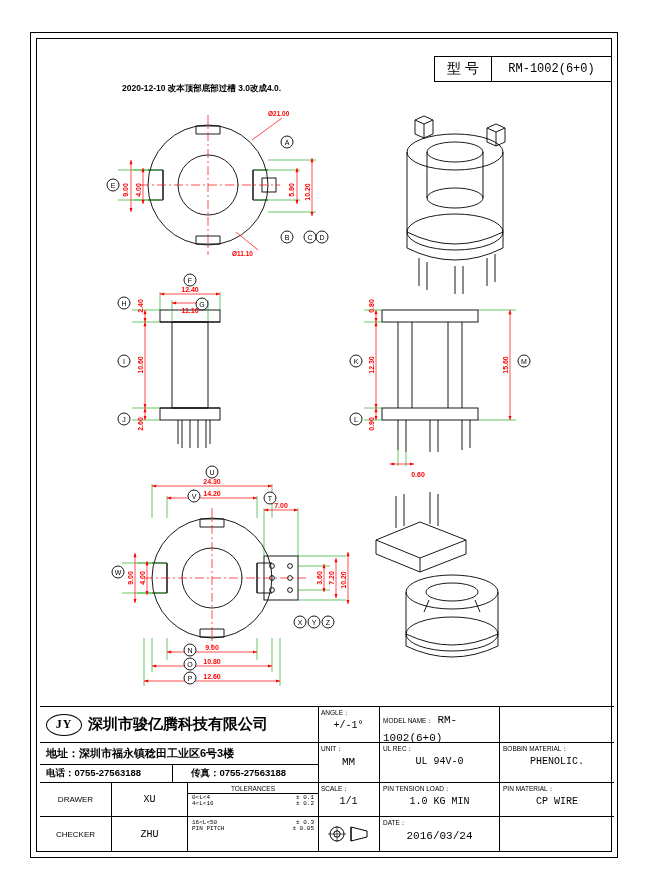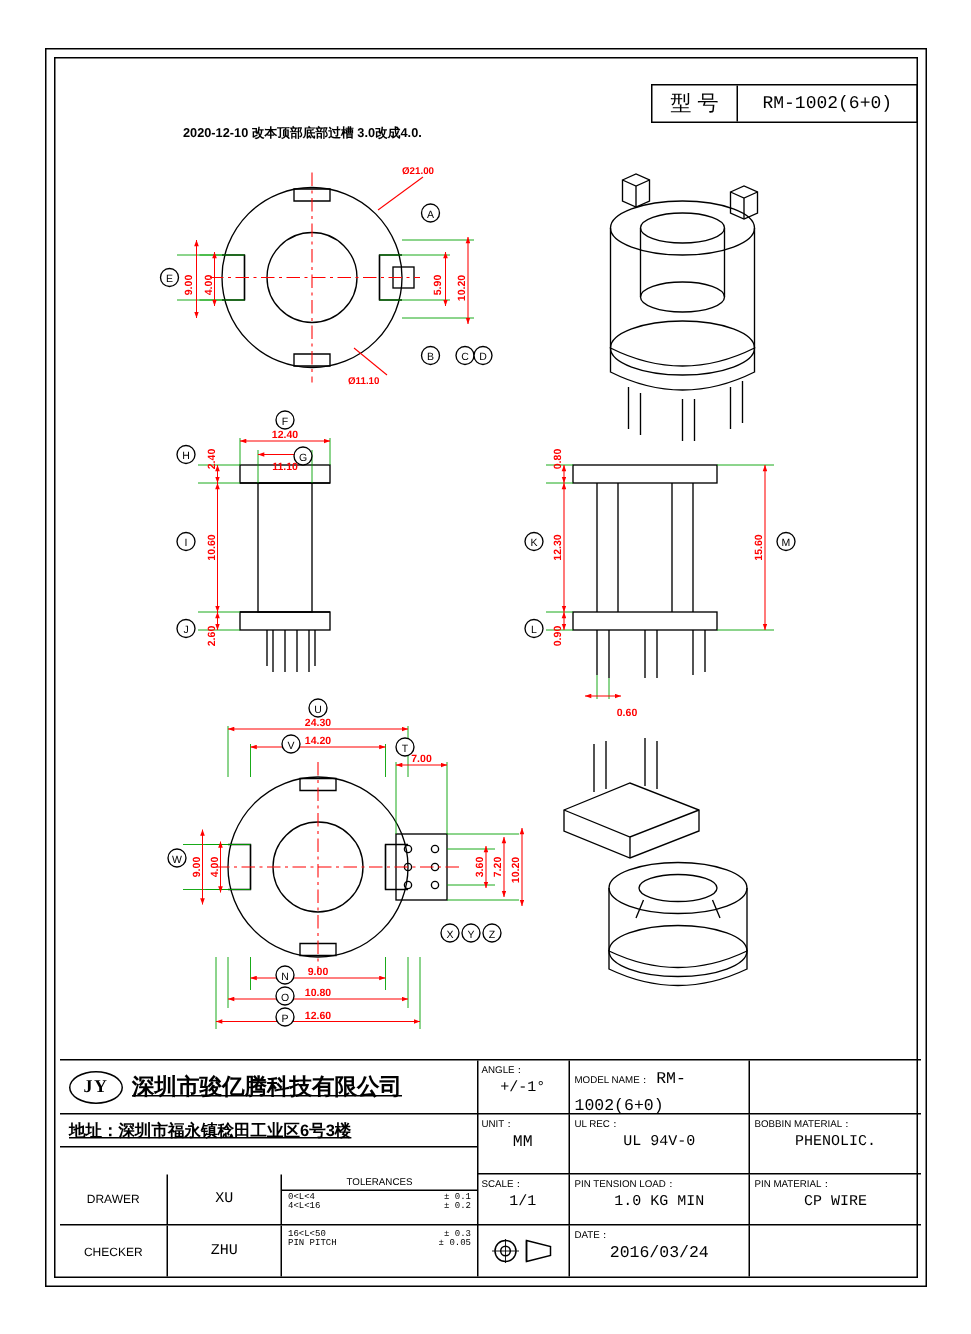--- a/index.html
+++ b/index.html
@@ -15,21 +15,21 @@
 
   .note{position:absolute;left:92px;top:83px;font-size:8.5px;font-weight:bold;font-family:"Liberation Sans",sans-serif;color:#000;letter-spacing:0;margin-left:30px;}
 
   
   svg.draw{position:absolute;left:0;top:0;width:647px;height:889px;overflow:visible;}
 
   
   .tb{position:absolute;left:40px;top:706px;width:574px;height:144px;border-top:1px solid #000;}
   .tb .col-l{position:absolute;left:0;top:0;width:278px;height:144px;border-right:1px solid #000;}
   .tb .col-r{position:absolute;left:278px;top:0;width:296px;height:144px;}
-  .cn{font-family:"Liberation Sans",sans-serif;font-weight:bold;text-decoration:underline;}
+  .cn{font-family:"Liberation Sans",sans-serif;font-weight:bold;}
   .mono{font-family:"Liberation Mono",monospace;}
 
   .company{position:absolute;left:0;top:0;width:278px;height:36px;border-bottom:1px solid #000;box-sizing:border-box;display:flex;align-items:center;}
   .jy{width:48px;display:flex;align-items:center;justify-content:center;}
   .jy .oval{width:34px;height:20px;border:1.6px solid #000;border-radius:50%;display:flex;align-items:center;justify-content:center;font-family:"Liberation Serif",serif;font-size:12px;font-weight:bold;letter-spacing:1px;}
   .cname{flex:1;font-size:15px;font-weight:bold;color:#000;}
   .addr{position:absolute;left:0;top:36px;width:278px;height:22px;border-bottom:1px solid #000;box-sizing:border-box;display:flex;align-items:center;padding-left:6px;font-size:11px;font-weight:bold;}
   .tel{position:absolute;left:0;top:58px;width:278px;height:18px;border-bottom:1px solid #000;box-sizing:border-box;display:flex;align-items:center;padding-left:6px;font-size:9.5px;font-weight:bold;}
   .drawer{position:absolute;left:0;top:76px;width:278px;height:34px;border-bottom:1px solid #000;box-sizing:border-box;}
   .checker{position:absolute;left:0;top:110px;width:278px;height:34px;box-sizing:border-box;}
@@ -353,20 +353,25 @@
 
   <div class="tb">
     <div class="col-l">
       <div class="company">
         <div class="jy">
           <div class="oval">JY</div>
         </div>
         <div class="cname cn">深圳市骏亿腾科技有限公司</div>
       </div>
       <div class="addr cn">地址：深圳市福永镇稔田工业区6号3楼</div>
+      <div class="tel">
+        <span style="width:126px;display:inline-block;">电话：0755-27563188</span>
+        <span style="border-left:1px solid #000;height:18px;display:inline-block;"></span>
+        <span style="padding-left:18px;">传真：0755-27563188</span>
+      </div>
 
       <div class="drawer">
         <div class="c1">DRAWER</div>
         <div class="c2 mono">XU</div>
         <div class="c3">
           <div class="tolhead">TOLERANCES</div>
           <div class="tolbody">
             <div class="tolrow">
                 <span>0&lt;L&lt;4</span>
                 <span>± 0.1</span>

